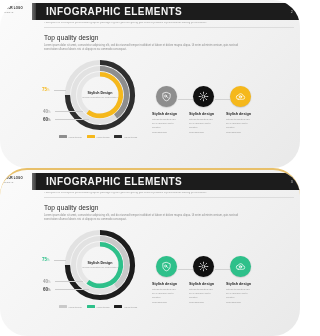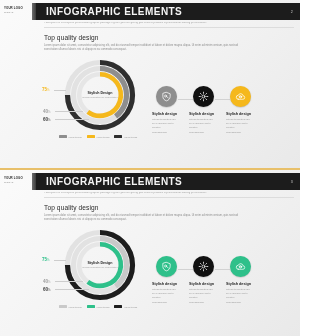--- a/index.html
+++ b/index.html
@@ -11,20 +11,21 @@
   }
   .deck { width: 300px; height: 336px; display: flex; flex-direction: column; background:#fff; }
 
   .slide {
     position: relative;
     width: 300px;
     height: 168px;
     background: linear-gradient(135deg,#fbfbfb 0%,#f2f2f2 55%,#e9e9e9 100%);
     overflow: hidden;
     flex: 0 0 168px;
+    border-radius: 27px;
   }
   .slide.second { border-top: 2px solid #e8c06a; }
 
   
   .hdr { position: absolute; top: 3px; left: 0; width: 300px; height: 17px; }
   .logo-box {
     position: absolute; left: 4px; top: 1px;
     width: 26px; height: 12px;
     display: flex; flex-direction: column; justify-content: center;
     gap: 1px;

